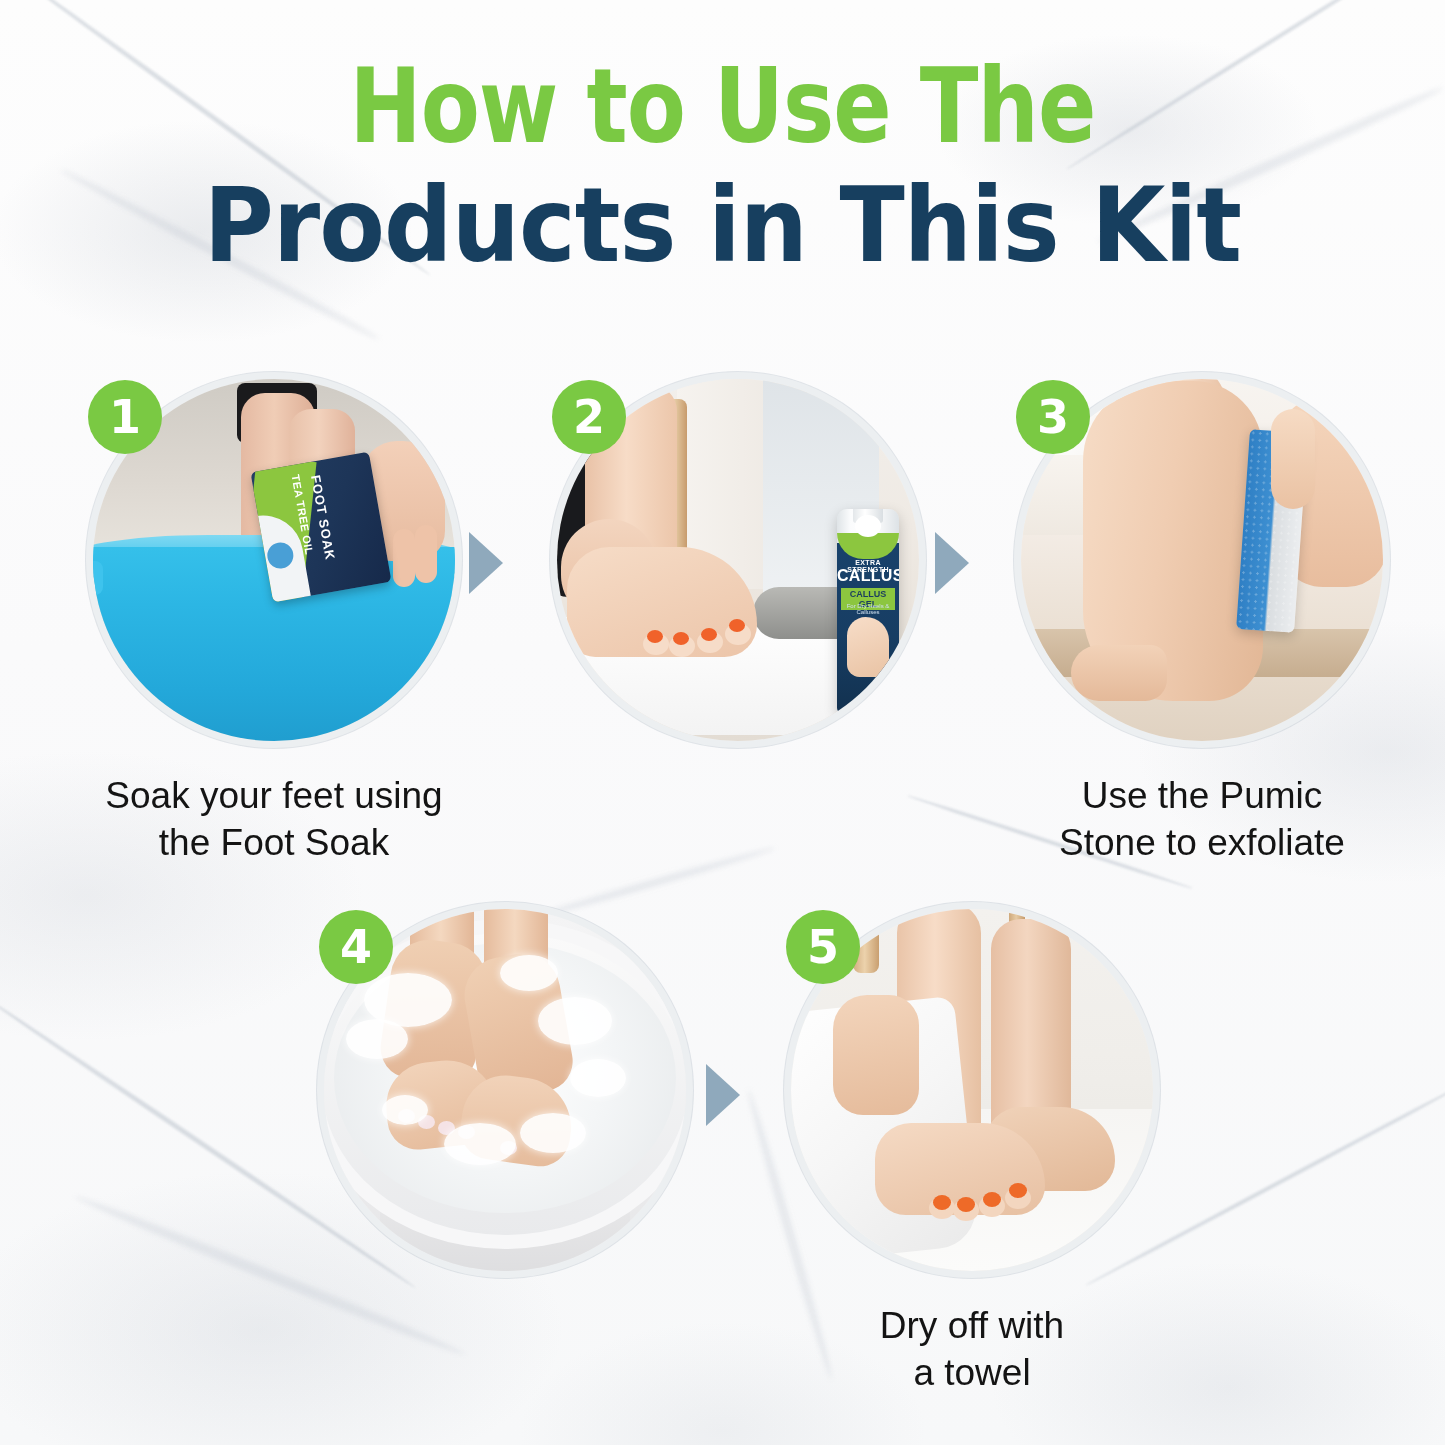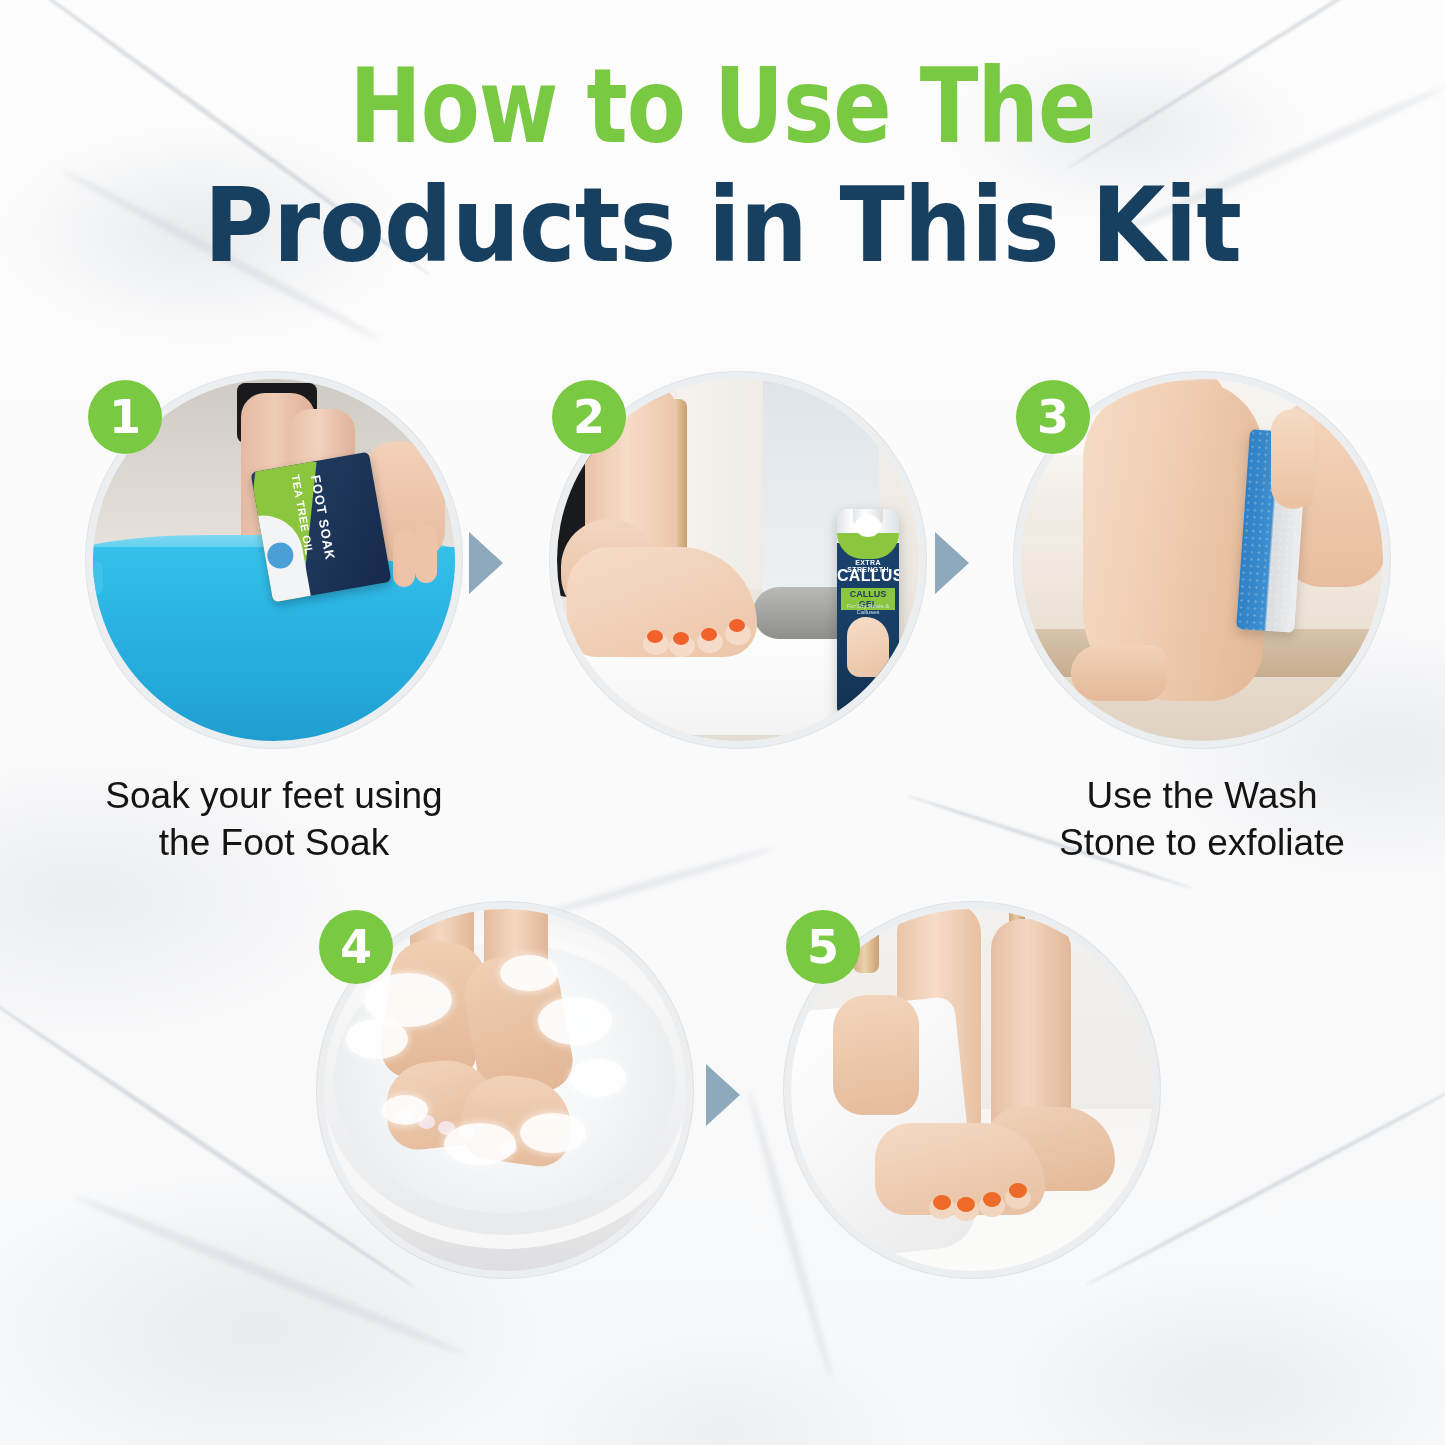--- a/index.html
+++ b/index.html
@@ -380,21 +380,21 @@
           <div class="s3-toe"></div>
           <div class="s3-hand"></div>
           <div class="s3-stone">
             <div class="s3-stone-tex"></div>
           </div>
           <div class="s3-thumb"></div>
         </div>
       </div>
       <div class="badge">3</div>
     </div>
-    <div class="caption">Use the Wash
+    <div class="caption">Use the Pumic
 Stone to exfoliate</div>
   </div>
 
 </div>
 
 <div class="row row-bottom">
 
   <div class="step" style="left:295px; top:0; width:420px;">
     <div class="circle-wrap" style="margin:0 auto;">
       <div class="photo">
@@ -449,15 +449,17 @@
           <div class="s5-toe" style="left:162px; top:290px;"></div>
           <div class="s5-toe" style="left:138px; top:288px;"></div>
           <div class="s5-nail" style="left:218px; top:274px;"></div>
           <div class="s5-nail" style="left:192px; top:283px;"></div>
           <div class="s5-nail" style="left:166px; top:288px;"></div>
           <div class="s5-nail" style="left:142px; top:286px;"></div>
         </div>
       </div>
       <div class="badge">5</div>
     </div>
+    <div class="caption">Dry off with
+a towel</div>
   </div>
 
 </div>
 
 </body></html>

